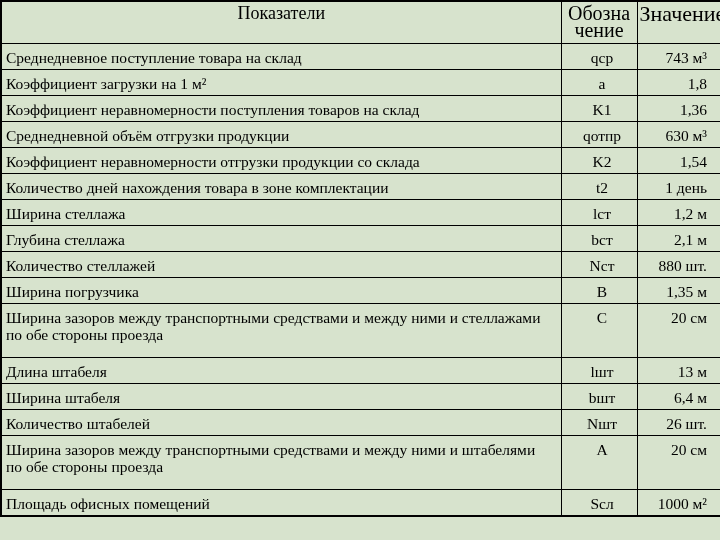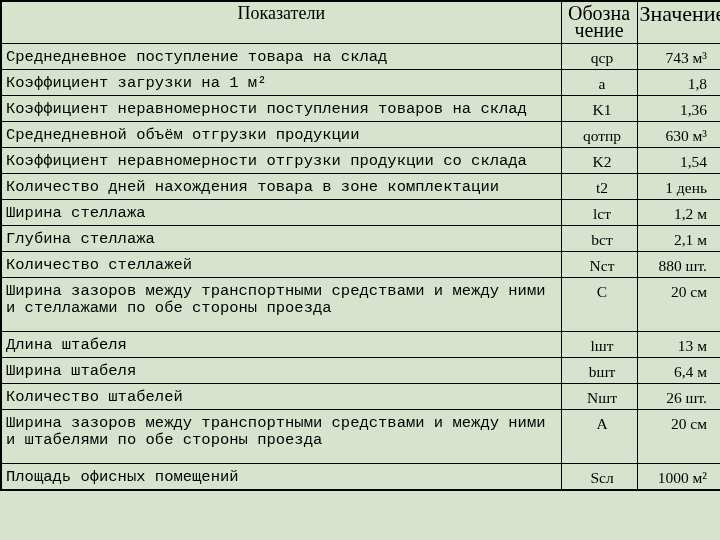--- a/index.html
+++ b/index.html
@@ -35,21 +35,21 @@
     text-align: center;
   }
   th.h-des { white-space: pre-line; font-size: 20px; }
   th.h-val { font-size: 22px; }
   tbody tr { height: 26px; }
   tbody tr.tall { height: 54px; }
   td {
     font-size: 15.5px;
     line-height: 17px;
   }
-  td.ind { padding: 5px 6px 3px 4px; text-align: left; font-family: Liberation Mono, monospace; }
+  td.ind { padding: 5px 6px 3px 4px; text-align: left; }
   td.des { padding: 5px 2px 3px 8px; text-align: center; }
   td.val { padding: 5px 13px 3px 2px; text-align: right; margin-left: 28px; }
 </style>
 </head>
 <body>
 
 <table>
   <colgroup>
     <col class="c-ind">
     <col class="c-des">
@@ -102,20 +102,25 @@
       <tr>
         <td class="ind">Глубина стеллажа</td>
         <td class="des">bст</td>
         <td class="val">2,1 м</td>
       </tr>
       <tr>
         <td class="ind">Количество стеллажей</td>
         <td class="des">Nст</td>
         <td class="val">880 шт.</td>
       </tr>
+      <tr>
+        <td class="ind">Ширина погрузчика</td>
+        <td class="des">B</td>
+        <td class="val">1,35 м</td>
+      </tr>
       <tr class="tall">
         <td class="ind">Ширина зазоров между транспортными средствами и между ними и стеллажами по обе стороны проезда</td>
         <td class="des">C</td>
         <td class="val">20 см</td>
       </tr>
       <tr>
         <td class="ind">Длина штабеля</td>
         <td class="des">lшт</td>
         <td class="val">13 м</td>
       </tr>

